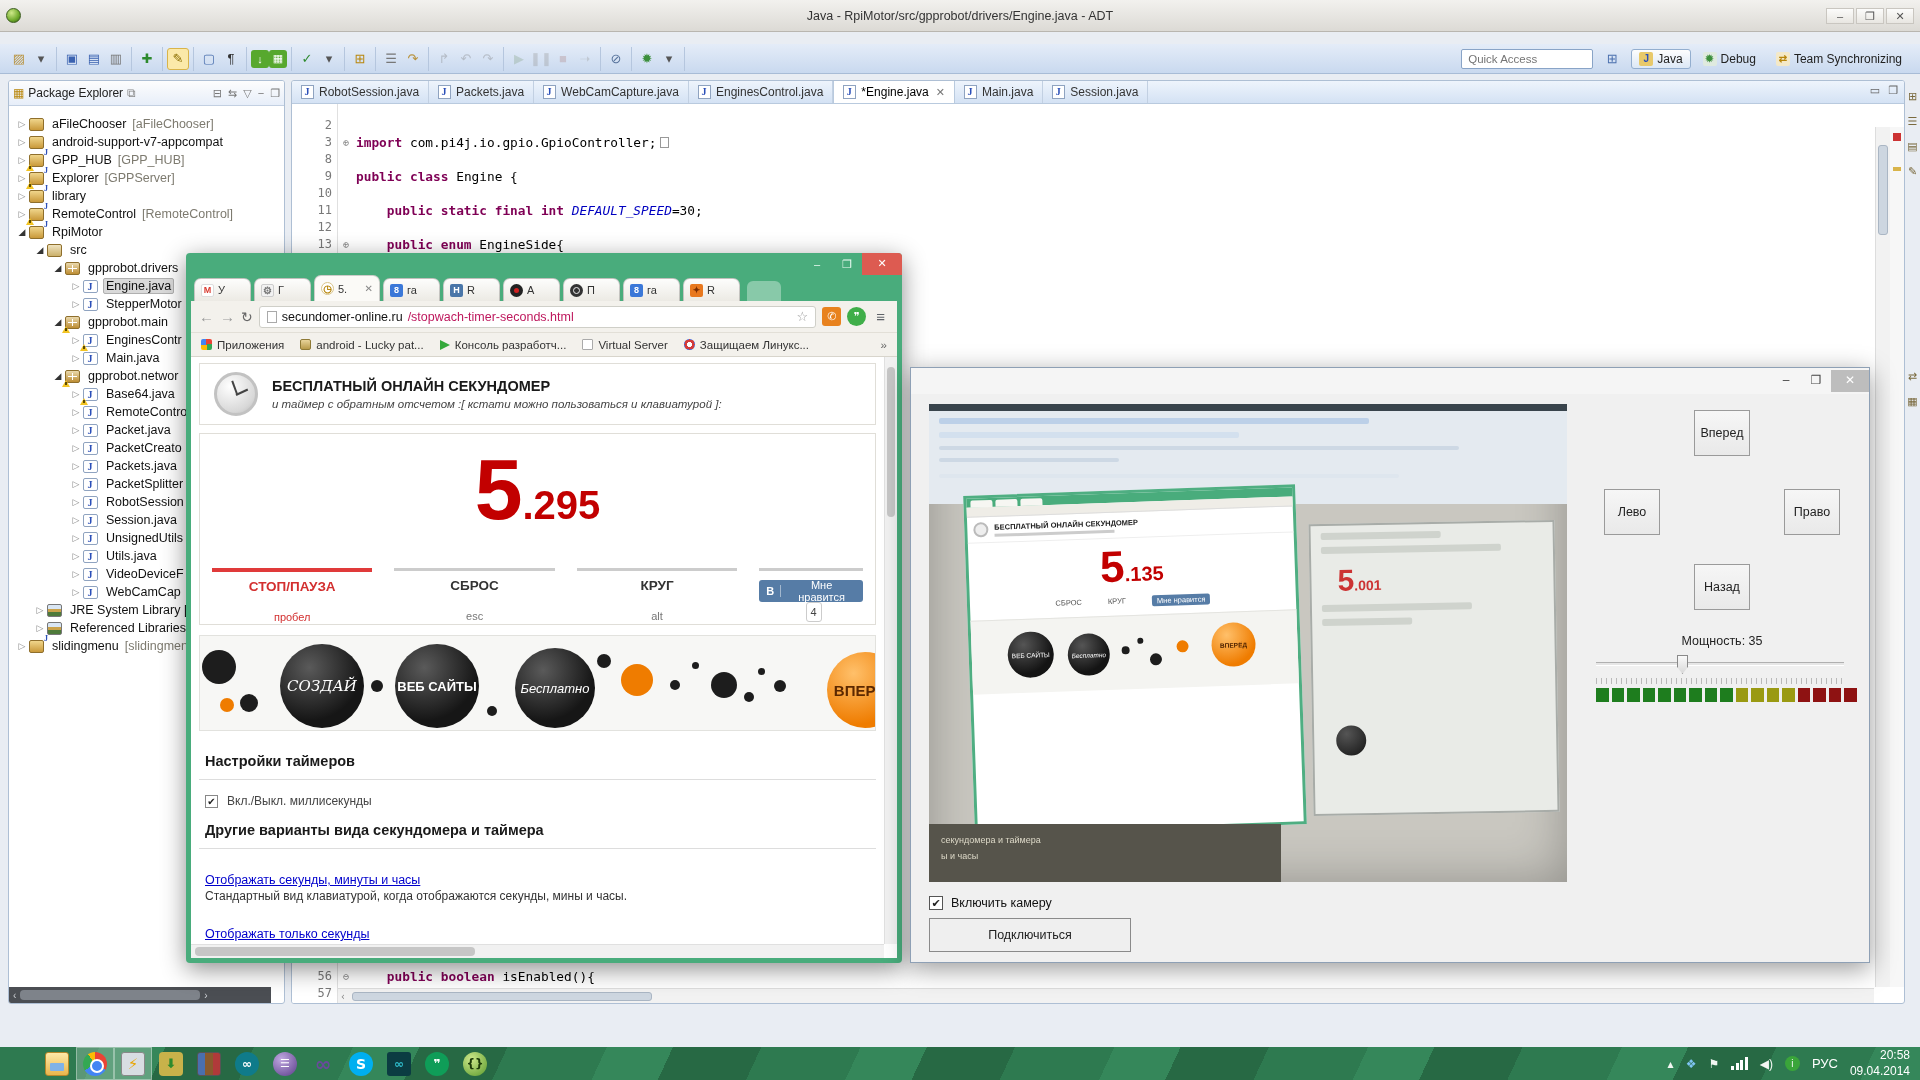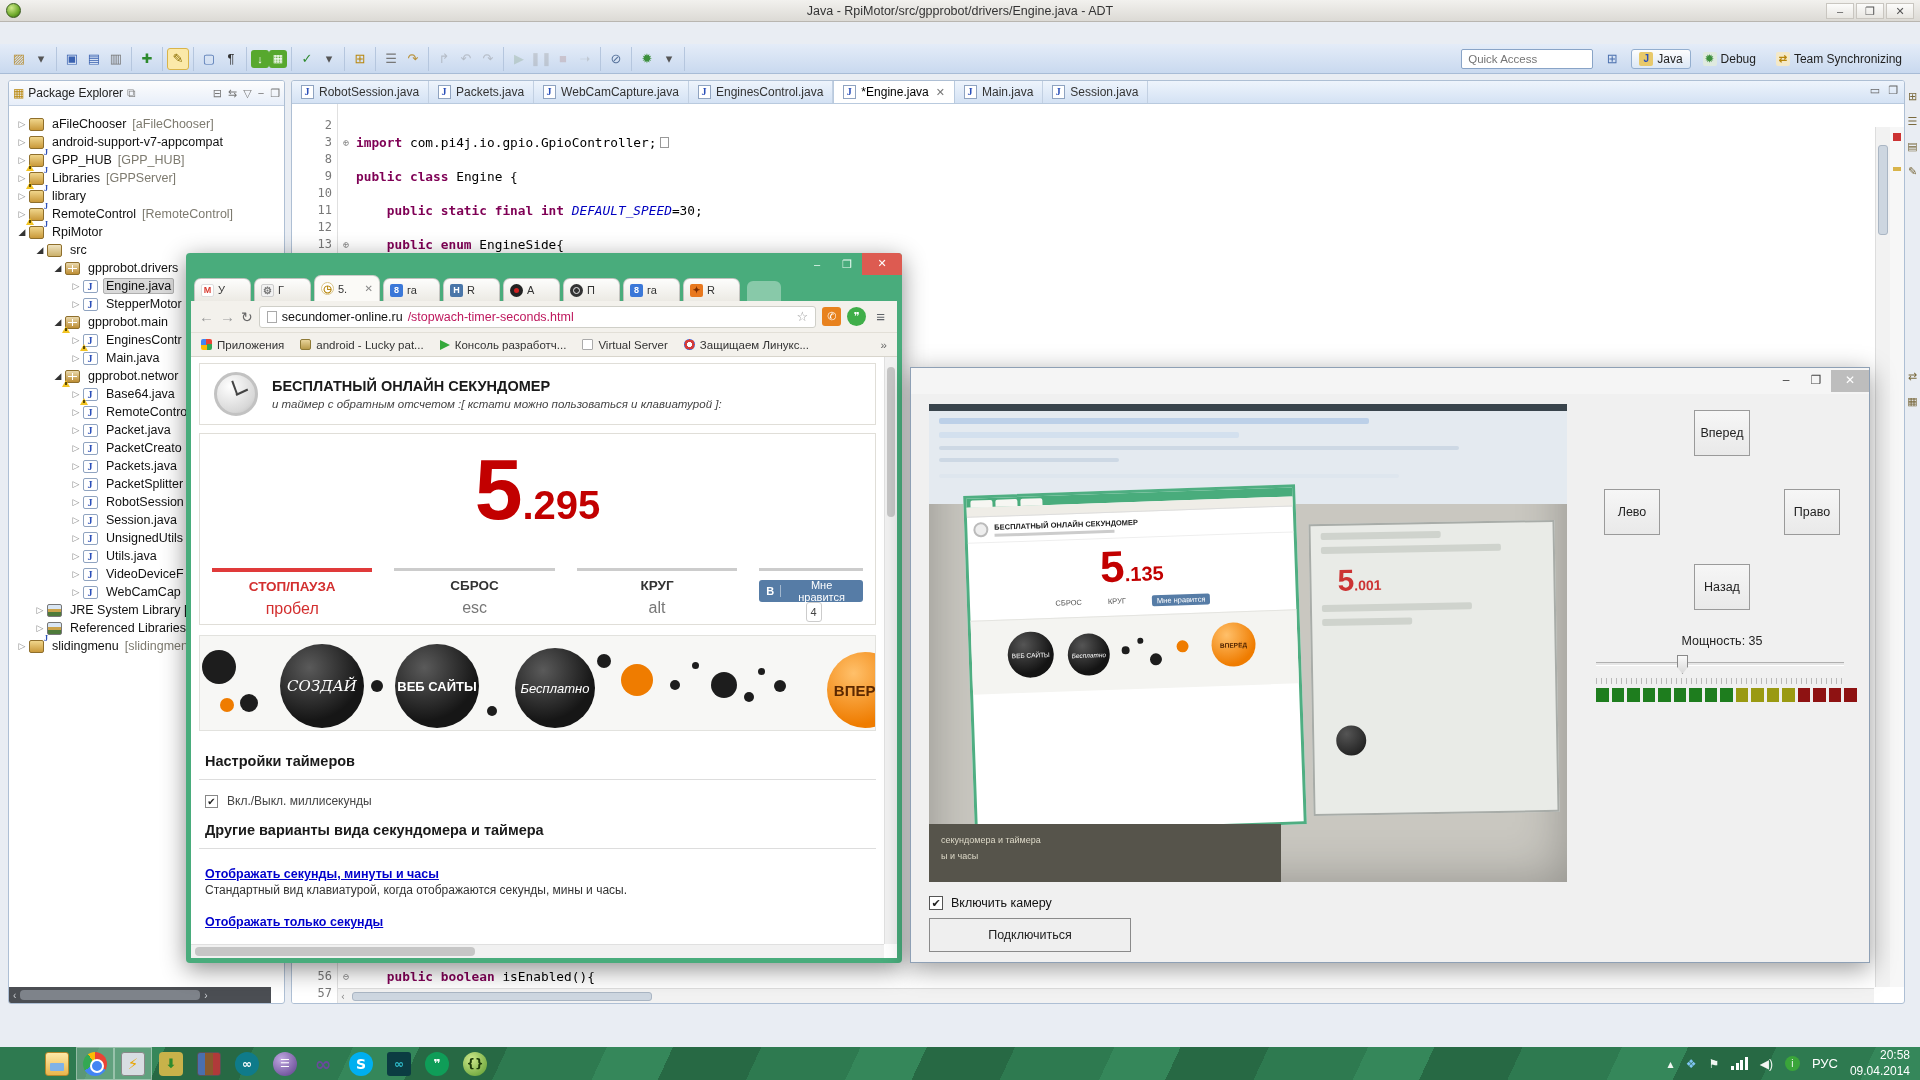--- a/index.html
+++ b/index.html
@@ -1,19 +1,19 @@
 <!DOCTYPE html>
 <html><head>
 <meta charset="utf-8">
 <style>
   *{margin:0;padding:0;box-sizing:border-box}
   html,body{width:1920px;height:1080px;overflow:hidden;font-family:"Liberation Sans",sans-serif;background:#2e7a50}
   
   #eclipse{position:absolute;left:0;top:0;width:1920px;height:1047px;background:#e9edf3}
-  #titlebar{position:absolute;left:0;top:0;width:1920px;height:22px;background:linear-gradient(#f2f1ee,#dcdad5);border-bottom:1px solid #b9b6b0;display:flex;align-items:center}
+  #titlebar{position:absolute;left:0;top:0;width:1920px;height:32px;background:linear-gradient(#f2f1ee,#dcdad5);border-bottom:1px solid #b9b6b0;display:flex;align-items:center}
   #titlebar .appico{width:15px;height:15px;border-radius:50%;background:radial-gradient(circle at 35% 30%,#cfe98a,#6faa2c 60%,#2d5a14);margin:0 6px;border:1px solid #3a5c1d}
   #titlebar .title{position:absolute;left:0;right:0;text-align:center;font-size:12.5px;color:#333}
   #titlebar .wbtns{margin-left:auto;display:flex;gap:2px;padding-right:6px;z-index:2}
   #titlebar .wbtns span{width:28px;height:16px;text-align:center;font-size:11px;color:#555;border:1px solid #c9c6c0;background:linear-gradient(#fcfcfb,#e8e6e1);line-height:15px}
   #menubar{position:absolute;left:0;top:22px;width:1920px;height:22px;background:linear-gradient(#f4f3f0,#e6e4df);display:flex;align-items:center;padding-left:6px}
   #menubar span{padding:2px 8px;font-size:12.5px;color:#1a1a1a}
   #toolbar{position:absolute;left:0;top:44px;width:1920px;height:30px;background:linear-gradient(#e4ecf8,#c9d9ef);border-bottom:1px solid #a8bcd6;display:flex;align-items:center;padding-left:4px}
   .tgroup{display:flex;align-items:center;padding:0 4px;border-right:1px solid #b5c6de;height:24px}
   .tico{width:22px;height:22px;display:flex;align-items:center;justify-content:center;font-size:13px;border-radius:3px}
   .tico.pressed{background:#fbe9a9;border:1px solid #d9b44a}
@@ -139,42 +139,42 @@
   #sw-main{top:76px;height:192px}
   #sw-num{position:absolute;left:0;right:0;top:12px;text-align:center;color:#c20000;white-space:nowrap}
   #sw-num .big{font-size:86px;font-weight:bold;line-height:1}
   #sw-num .frac{font-size:40px;font-weight:bold}
   #sw-ctrls{position:absolute;left:12px;right:12px;bottom:8px;height:48px;display:flex}
   .swc{width:170px;margin-right:22px;text-align:center}
   .swc .bar{height:3px;background:#ccc;margin-bottom:7px}
   .swc.active .bar{height:4px;background:#e03a3a}
   .swc .cl{font-size:13.5px;color:#333;font-weight:bold}
   .swc.active .cl{color:#d32f2f}
-  .swc .ck{font-size:16px;color:#777;margin-top:6px}
+  .swc .ck{font-size:11px;color:#777;margin-top:17px}
   .swc.active .ck{color:#d32f2f}
   #vk-col{width:110px;margin-left:auto;text-align:center}
   #vk-col .bar{height:3px;background:#ccc;margin-bottom:9px}
   #vkbtn{display:inline-flex;align-items:center;height:22px;background:#567ca6;border-radius:3px;color:#fff;font-size:11px;padding:0 7px;gap:6px}
   #vkbtn .vkb{font-weight:bold;border-right:1px solid rgba(255,255,255,.45);padding-right:6px}
   #vkcount{display:inline-block;height:20px;min-width:16px;border:1px solid #ccc;border-radius:3px;background:#fff;color:#444;font-size:11px;line-height:19px;padding:0 4px;margin-left:5px;vertical-align:top}
   #sw-banner{top:278px;height:96px;background:#f7f7f5;border-color:#e2e2de;overflow:hidden}
   .ball{position:absolute;border-radius:50%;background:radial-gradient(circle at 35% 28%,#5a5a5a,#161616 65%);color:#fff;display:flex;align-items:center;justify-content:center;text-align:center}
   .ball.orange{background:radial-gradient(circle at 35% 28%,#ffc06a,#ef7c00 70%);color:#5c2800;font-weight:bold}
   .dot{position:absolute;border-radius:50%;background:#1d1d1d}
   .dot.or{background:#ef7c00}
   .b-sozday{font:italic 15px "DejaVu Serif",serif}
   .b-veb{font:bold 13px "Liberation Sans"}
   .b-free{font:italic 13px "Liberation Sans"}
   .b-cta{font-size:15px}
   #sw-settings{position:absolute;left:8px;right:21px;top:382px;bottom:14px;background:#fff}
   #sw-settings h3{font-size:14.5px;color:#1a1a1a;margin:14px 6px 10px}
   #sw-settings .hr{border-top:1px solid #ddd}
   .chkrow{display:flex;align-items:center;gap:9px;margin:14px 6px;font-size:12px;color:#444}
   .chk{width:13px;height:13px;border:1px solid #888;background:#fff;font-size:10px;line-height:11px;text-align:center;color:#222}
-  .linkrow{margin:18px 6px 2px;font-size:12.5px;font-weight:bold;color:#0000cc;text-decoration:underline}
+  .linkrow{margin:24px 6px 2px;font-size:12.5px;font-weight:normal;color:#0000cc;text-decoration:underline}
   .descrow{margin:2px 6px 8px;font-size:12px;color:#333}
   
   #robot{position:absolute;left:910px;top:367px;width:960px;height:596px;background:#f0f0f0;border:1px solid #8ea0b5;box-shadow:0 6px 24px rgba(0,0,0,.4)}
   #r-title{position:absolute;left:0;top:0;right:0;height:26px;background:#f5f5f5;display:flex;align-items:center}
   #r-title .cap{position:absolute;left:0;right:0;text-align:center;font-size:12.5px;color:#222}
   #r-title .wb{margin-left:auto;display:flex;z-index:2}
   #r-title .wb span{width:30px;height:22px;text-align:center;line-height:20px;font-size:12px;color:#444}
   #r-title .wb .close{background:#bdbdbd;color:#fff;width:38px}
   .rbtn{position:absolute;width:56px;height:46px;background:linear-gradient(#f6f6f6,#e9e9e9);border:1px solid #9a9a9a;font-size:12.5px;color:#222;display:flex;align-items:center;justify-content:center;font-family:"Liberation Sans",sans-serif}
   #r-power{position:absolute;left:711px;top:266px;width:200px;text-align:center;font-size:12.5px;color:#222}
@@ -372,21 +372,21 @@
           <span class="lbl">GPP_HUB</span>
           <span class="sfx"> [GPP_HUB]</span>
         </div>
         <div class="trow" style="top: 62px; left: 8px;">
           <span class="arrow">▷</span>
           <span class="nico proj">
             <span class="base"></span>
             <span class="jbadge">J</span>
             <span class="wbadge"></span>
           </span>
-          <span class="lbl">Libraries</span>
+          <span class="lbl">Explorer</span>
           <span class="sfx"> [GPPServer]</span>
         </div>
         <div class="trow" style="top: 80px; left: 8px;">
           <span class="arrow">▷</span>
           <span class="nico proj">
             <span class="base"></span>
             <span class="jbadge">J</span>
           </span>
           <span class="lbl">library</span>
         </div>

